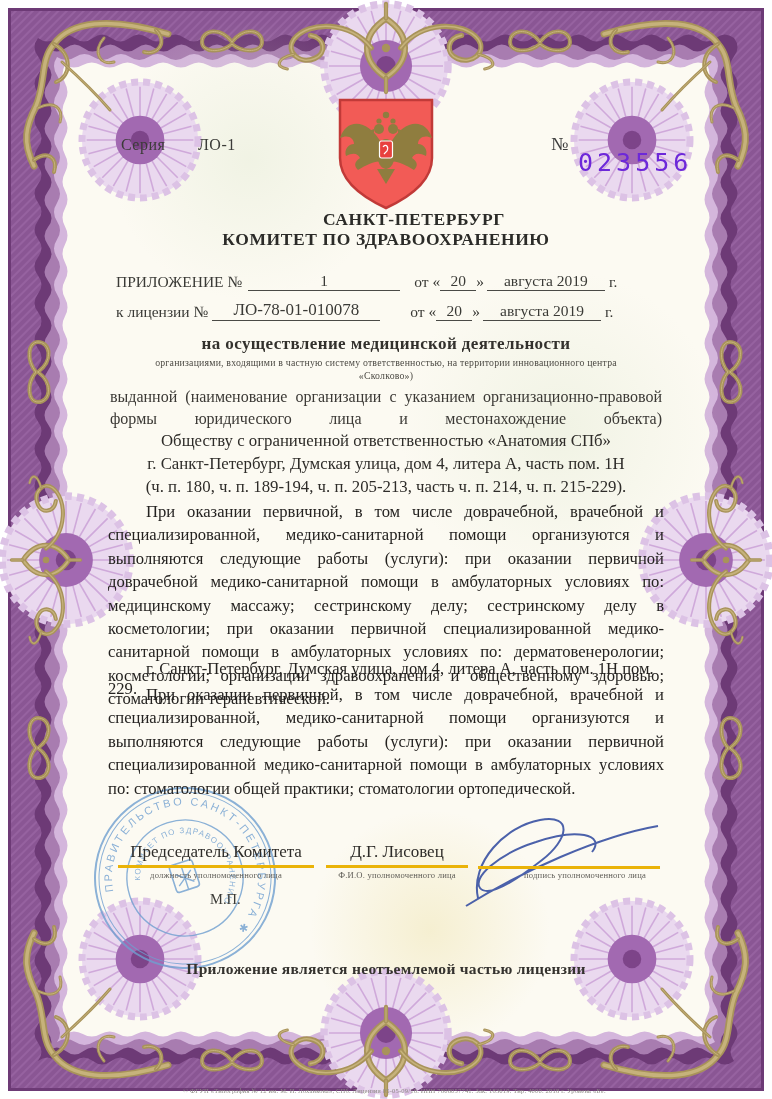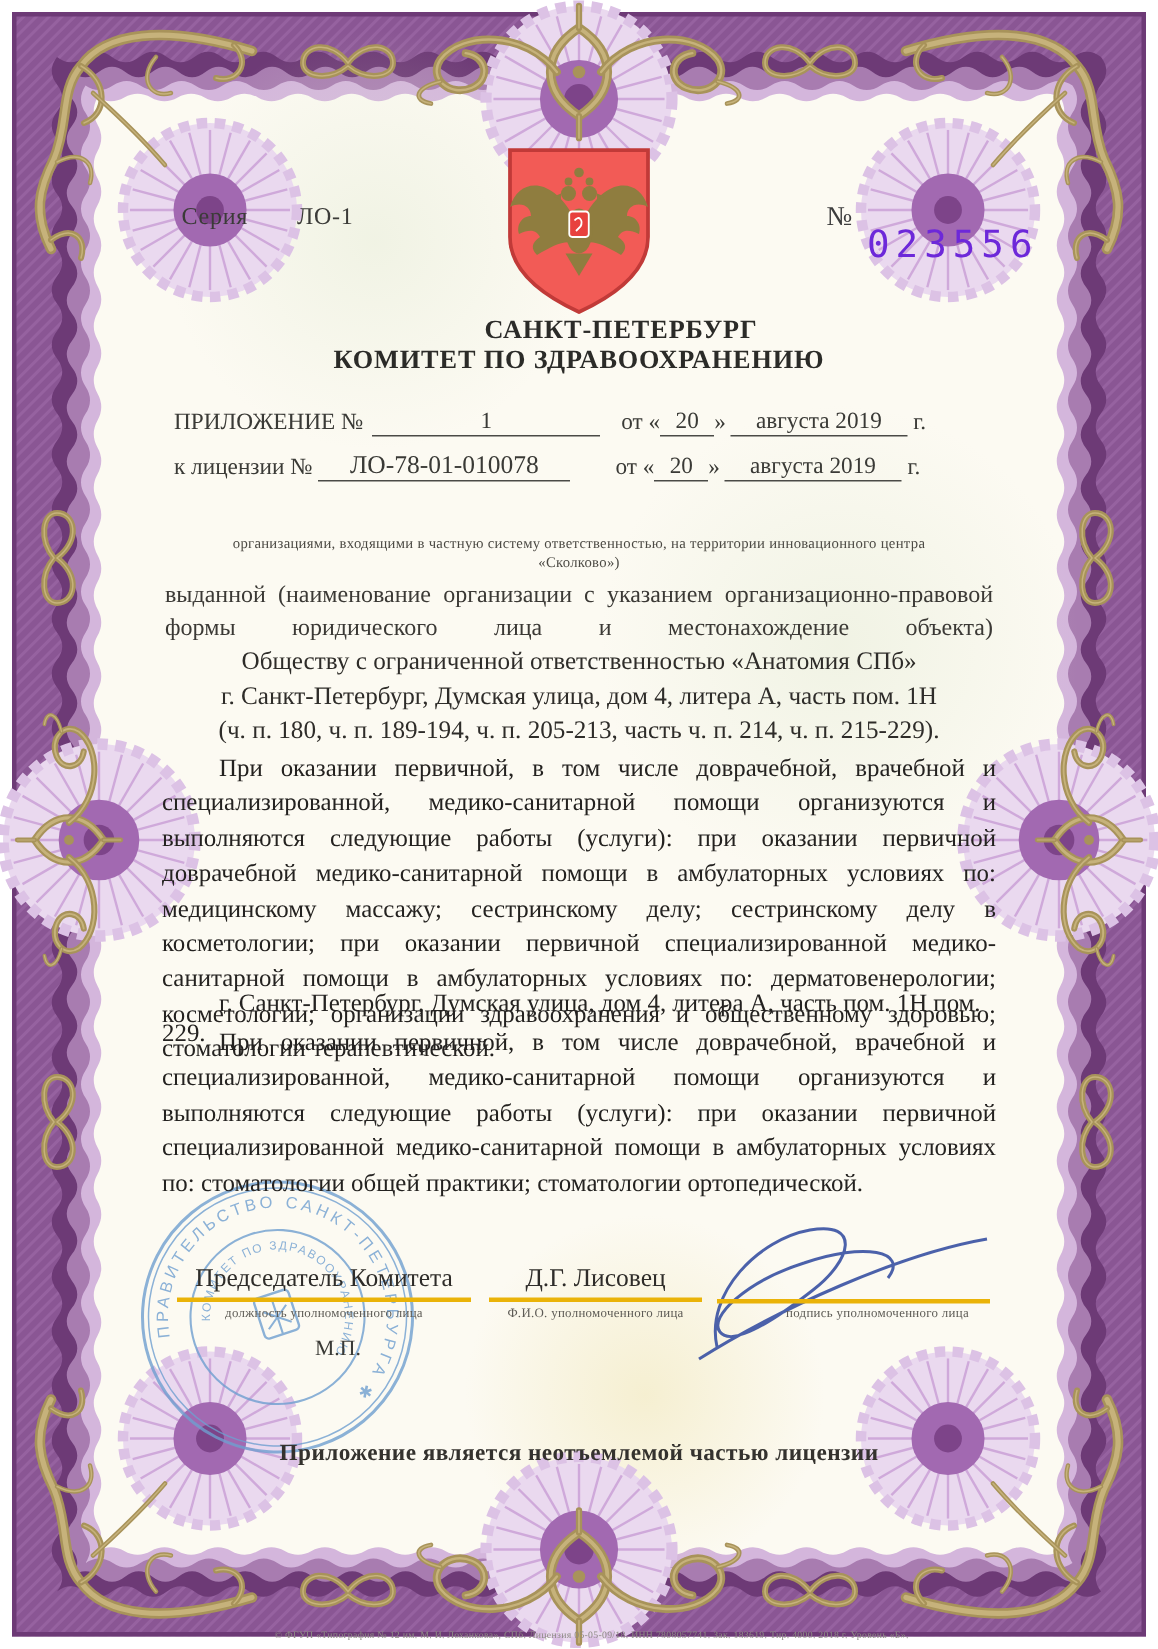--- a/index.html
+++ b/index.html
@@ -504,20 +504,21 @@
       <span class="dgroup" style="margin-left:30px;">
         <span>от «</span>
         <span class="u" style="width:36px;">20</span>
         <span>»</span>
         <span class="u" style="width:118px;margin-left:3px;">августа  2019</span>
         <span style="margin-left:4px;">г.</span>
       </span>
     </div>
   </div>
 
+  <div class="abs title center" style="top:334px;left:0;width:100%;">на осуществление медицинской деятельности</div>
   <div class="abs notes center" style="top:356px;left:80px;width:612px;">
     <div>организациями, входящими в частную систему ответственностью, на территории инновационного центра</div>
     <div>«Сколково»)</div>
   </div>
   <div class="abs issued" style="top:386px;left:110px;width:552px;">выданной (наименование организации с указанием организационно-правовой формы юридического лица и местонахождение объекта)</div>
 
   <div class="abs org center" style="top:429px;left:90px;width:592px;">
     <div>Обществу с ограниченной ответственностью «Анатомия СПб»</div>
     <div>г. Санкт-Петербург, Думская улица, дом 4, литера А, часть пом. 1Н</div>
     <div>(ч. п. 180, ч. п. 189-194, ч. п. 205-213, часть ч. п. 214, ч. п. 215-229).</div>

